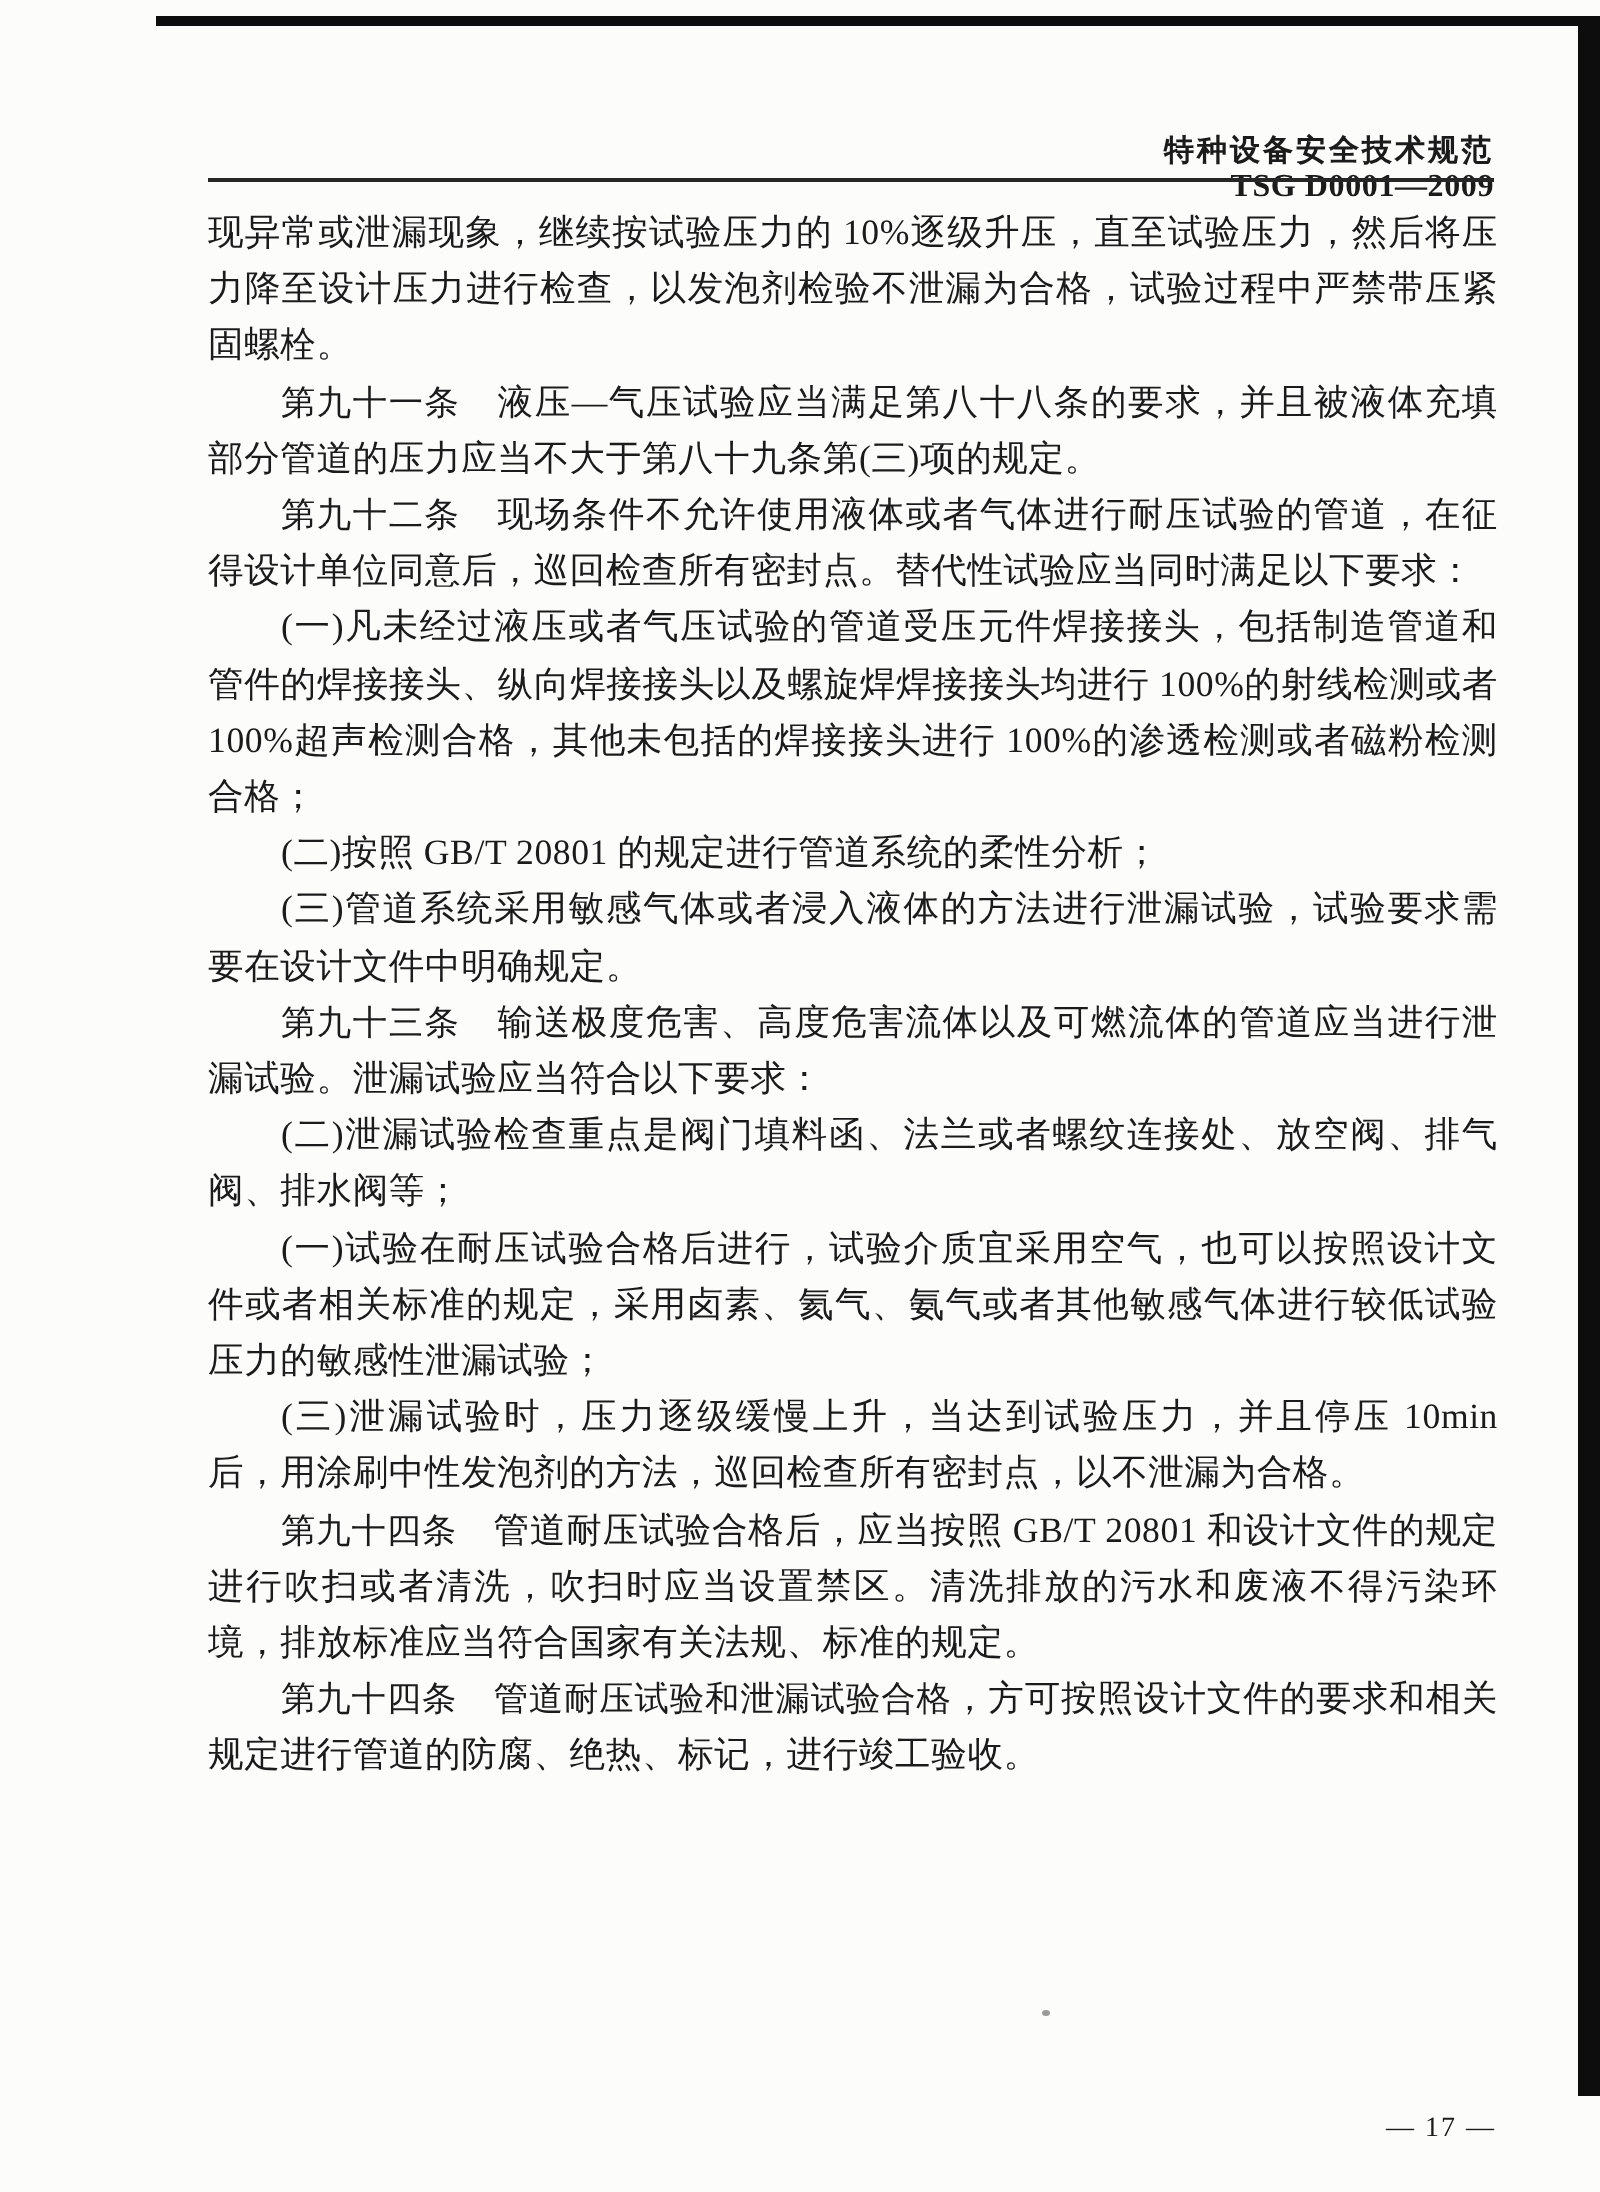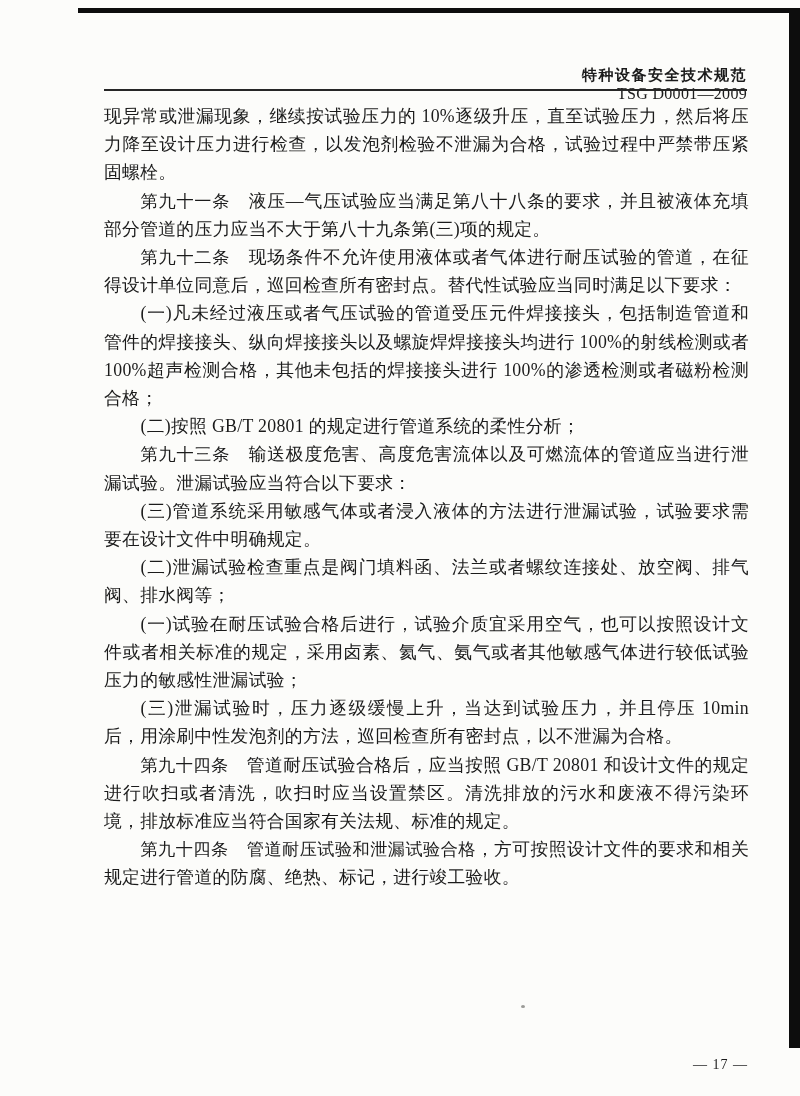--- a/index.html
+++ b/index.html
@@ -27,21 +27,21 @@
   
   .header{
     position:absolute;left:104px;right:53px;top:66px;
     display:flex;justify-content:space-between;align-items:flex-end;flex-direction:column;
   }
   .header-left{
     font-family:"Liberation Sans","DejaVu Sans",sans-serif;
     font-weight:bold;font-size:15px;letter-spacing:1.5px;
   }
   .header-right{
-    font-weight:normal;font-size:16px;letter-spacing:0.3px;
+    font-weight:bold;font-size:16px;letter-spacing:0.3px;
   }
   .header-rule{
     position:absolute;left:104px;right:53px;top:89px;height:2px;
     background:#262626;
   }
   
   .doc-body{
     position:absolute;left:104px;top:102px;width:645px;
   }
   .para{
@@ -75,22 +75,22 @@
     <span class="header-right">TSG D0001—2009</span>
   </div>
   <div class="header-rule"></div>
 
   <div class="doc-body">
       <p class="para"><span>现异常或泄漏现象，继续按试验压力的 10%逐级升压，直至试验压力，然后将压力降至设计压力进行检查，以发泡剂检验不泄漏为合格，试验过程中严禁带压紧固螺栓。</span></p>
       <p class="para indent"><span class="b">第九十一条</span><span>　液压—气压试验应当满足第八十八条的要求，并且被液体充填部分管道的压力应当不大于第八十九条第(三)项的规定。</span></p>
       <p class="para indent"><span class="b">第九十二条</span><span>　现场条件不允许使用液体或者气体进行耐压试验的管道，在征得设计单位同意后，巡回检查所有密封点。替代性试验应当同时满足以下要求：</span></p>
       <p class="para indent"><span>(一)凡未经过液压或者气压试验的管道受压元件焊接接头，包括制造管道和管件的焊接接头、纵向焊接接头以及螺旋焊焊接接头均进行 100%的射线检测或者 100%超声检测合格，其他未包括的焊接接头进行 100%的渗透检测或者磁粉检测合格；</span></p>
       <p class="para indent"><span>(二)按照 GB/T 20801 的规定进行管道系统的柔性分析；</span></p>
+      <p class="para indent"><span>(三)管道系统采用敏感气体或者浸入液体的方法进行泄漏试验，试验要求需要在设计文件中明确规定。</span></p>
       <p class="para indent"><span class="b">第九十三条</span><span>　输送极度危害、高度危害流体以及可燃流体的管道应当进行泄漏试验。泄漏试验应当符合以下要求：</span></p>
-      <p class="para indent"><span>(三)管道系统采用敏感气体或者浸入液体的方法进行泄漏试验，试验要求需要在设计文件中明确规定。</span></p>
       <p class="para indent"><span>(二)泄漏试验检查重点是阀门填料函、法兰或者螺纹连接处、放空阀、排气阀、排水阀等；</span></p>
       <p class="para indent"><span>(一)试验在耐压试验合格后进行，试验介质宜采用空气，也可以按照设计文件或者相关标准的规定，采用卤素、氦气、氨气或者其他敏感气体进行较低试验压力的敏感性泄漏试验；</span></p>
       <p class="para indent"><span>(三)泄漏试验时，压力逐级缓慢上升，当达到试验压力，并且停压 10min 后，用涂刷中性发泡剂的方法，巡回检查所有密封点，以不泄漏为合格。</span></p>
       <p class="para indent"><span class="b">第九十四条</span><span>　管道耐压试验合格后，应当按照 GB/T 20801 和设计文件的规定进行吹扫或者清洗，吹扫时应当设置禁区。清洗排放的污水和废液不得污染环境，排放标准应当符合国家有关法规、标准的规定。</span></p>
       <p class="para indent"><span class="b">第九十四条</span><span>　</span><span class="b">管道耐压试验和泄漏试验合格</span><span>，方可按照设计文件的要求和相关规定进行管道的防腐、绝热、标记，进行竣工验收。</span></p>
     </div>
 
   <div class="footer">— 17 —</div>
 
 </div>

